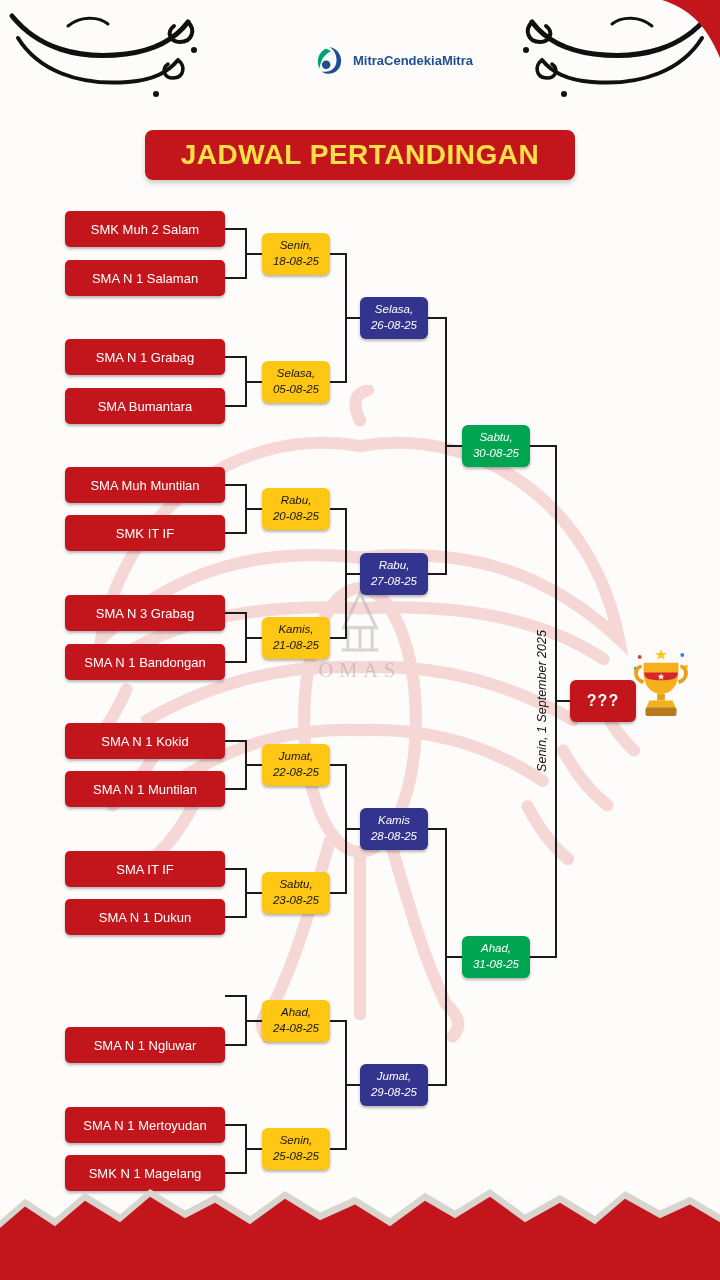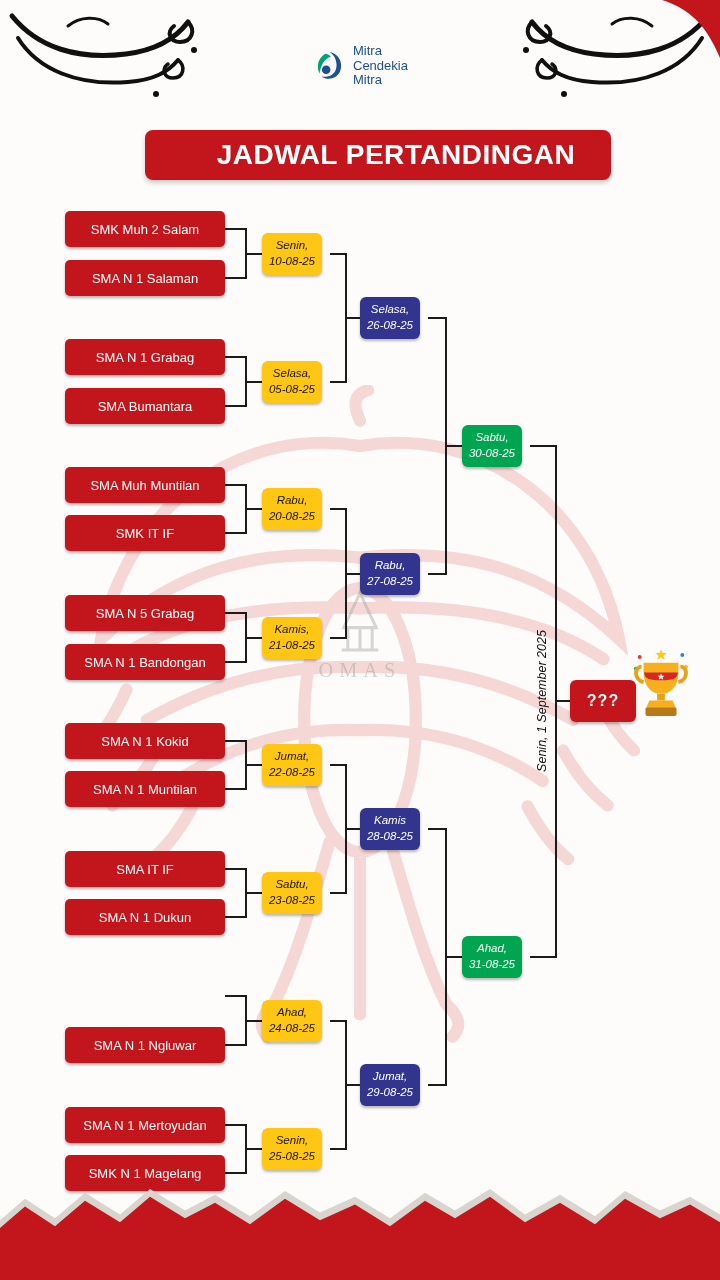--- a/index.html
+++ b/index.html
@@ -3,30 +3,30 @@
 <meta charset="utf-8">
 <style>
   html,body{margin:0;padding:0;background:#ffffff;}
   .page{position:relative;width:720px;height:1280px;background:#fdfcfa;overflow:hidden;
         font-family:"Liberation Sans",sans-serif;}
   .ornament{position:absolute;top:8px;}
   .ornament.left{left:8px;}
   .ornament.right{right:8px;transform:scaleX(-1);}
   .corner-red{position:absolute;top:0;right:0;}
   .logo{position:absolute;left:312px;top:44px;display:flex;align-items:center;gap:7px;}
-  .logo-text{display:flex;flex-direction:column;color:#1d4f91;font-weight:normal;
+  .logo-text{display:flex;flex-direction:row;color:#1d4f91;font-weight:bold;
              font-size:13px;line-height:1.12;}
   .title-banner{position:absolute;left:145px;top:130px;width:430px;height:50px;
                 background:#c3161c;border-radius:8px;display:flex;align-items:center;
-                justify-content:center;color:#ffffff;font-weight:800;font-size:28px;
-                letter-spacing:0.5px;box-shadow:0 3px 5px rgba(0,0,0,.2);padding-left:36px;}
+                justify-content:center;color:#fde047;font-weight:800;font-size:28px;
+                letter-spacing:0.5px;box-shadow:0 3px 5px rgba(0,0,0,.2);}
   .team-box{position:absolute;left:65px;width:160px;height:36px;background:#c3161c;
             border-radius:5px;color:#fff;display:flex;align-items:center;justify-content:center;
             font-size:13px;box-shadow:0 2px 3px rgba(0,0,0,.28);white-space:nowrap;}
-  .date-box{position:absolute;width:60px;height:42px;border-radius:6px;display:flex;
+  .date-box{position:absolute;width:68px;height:42px;border-radius:6px;display:flex;
             flex-direction:column;align-items:center;justify-content:center;
             font-size:11.5px;font-style:italic;line-height:1.35;
             box-shadow:0 2px 3px rgba(0,0,0,.28);white-space:nowrap;}
   .yellow{background:#ffc613;color:#161616;left:262px;}
   .blue{background:#32348e;color:#ffffff;left:360px;}
   .green{background:#00a551;color:#ffffff;left:462px;}
   .champion-box{position:absolute;left:570px;top:680px;width:66px;height:42px;background:#c3161c;
                 border-radius:6px;color:#fff;font-weight:bold;font-size:16px;letter-spacing:1px;
                 display:flex;align-items:center;justify-content:center;
                 box-shadow:0 2px 3px rgba(0,0,0,.28);}
@@ -136,33 +136,33 @@
       <path d="M530 446 H556 V957 H530 M556 701 H570"></path>
     </g>
   </svg>
 
   <div class="team-box" style="top:211px">SMK Muh 2 Salam</div>
   <div class="team-box" style="top:260px">SMA N 1 Salaman</div>
   <div class="team-box" style="top:339px">SMA N 1 Grabag</div>
   <div class="team-box" style="top:388px">SMA Bumantara</div>
   <div class="team-box" style="top:467px">SMA Muh Muntilan</div>
   <div class="team-box" style="top:515px">SMK IT IF</div>
-  <div class="team-box" style="top:595px">SMA N 5 Grabag</div>
+  <div class="team-box" style="top:595px">SMA N 3 Grabag</div>
   <div class="team-box" style="top:644px">SMA N 1 Bandongan</div>
   <div class="team-box" style="top:723px">SMA N 1 Kokid</div>
   <div class="team-box" style="top:771px">SMA N 1 Muntilan</div>
   <div class="team-box" style="top:851px">SMA IT IF</div>
   <div class="team-box" style="top:899px">SMA N 1 Dukun</div>
   <div class="team-box" style="top:1027px">SMA N 1 Ngluwar</div>
   <div class="team-box" style="top:1107px">SMA N 1 Mertoyudan</div>
   <div class="team-box" style="top:1155px">SMK N 1 Magelang</div>
 
   <div class="date-box yellow" style="top:233px">
     <span>Senin,</span>
-    <span>10-08-25</span>
+    <span>18-08-25</span>
   </div>
   <div class="date-box yellow" style="top:361px">
     <span>Selasa,</span>
     <span>05-08-25</span>
   </div>
   <div class="date-box yellow" style="top:488px">
     <span>Rabu,</span>
     <span>20-08-25</span>
   </div>
   <div class="date-box yellow" style="top:617px">

